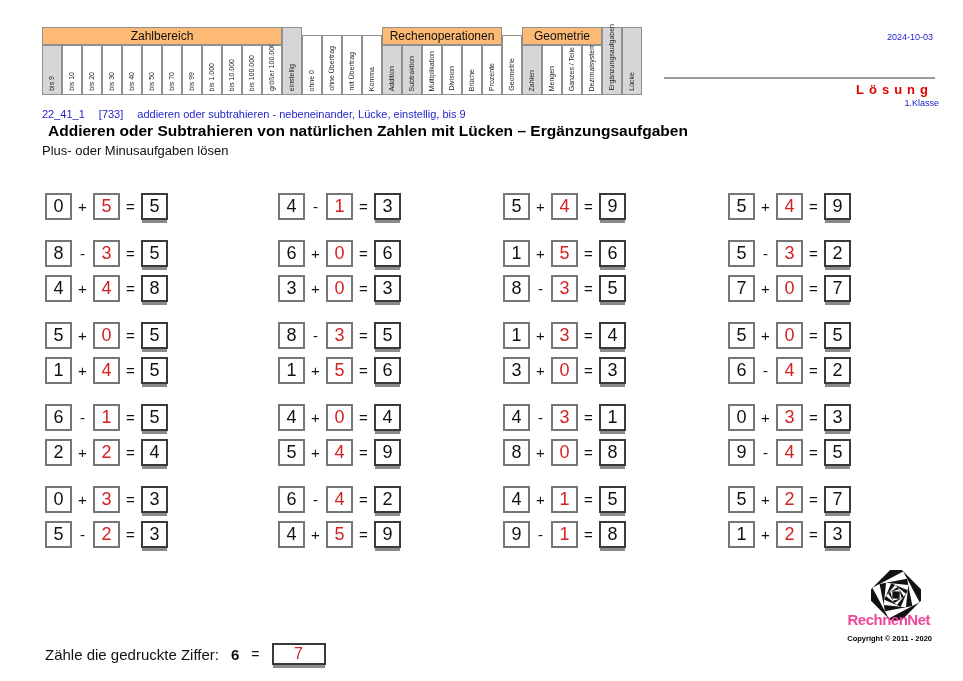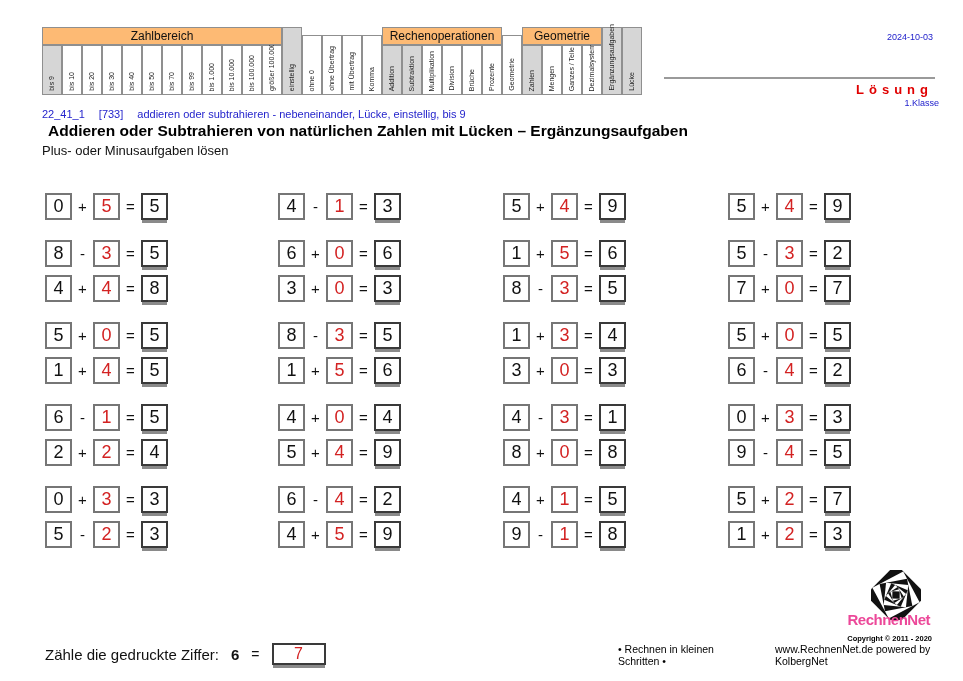--- a/index.html
+++ b/index.html
@@ -508,18 +508,14 @@
                 </g>
               </g>
             </g>
           </g>
         </g>
       </g>
     </g>
   </svg>
   <div class="logo-text">RechnenNet</div>
   <div class="copyright">Copyright © 2011 - 2020</div>
-  <div class="footer-row">
-    <span>• Rechnen in kleinen Schritten •</span>
-    <span>www.RechnenNet.de powered by KolbergNet</span>
-  </div>
 
 </div>
 
 </body></html>

